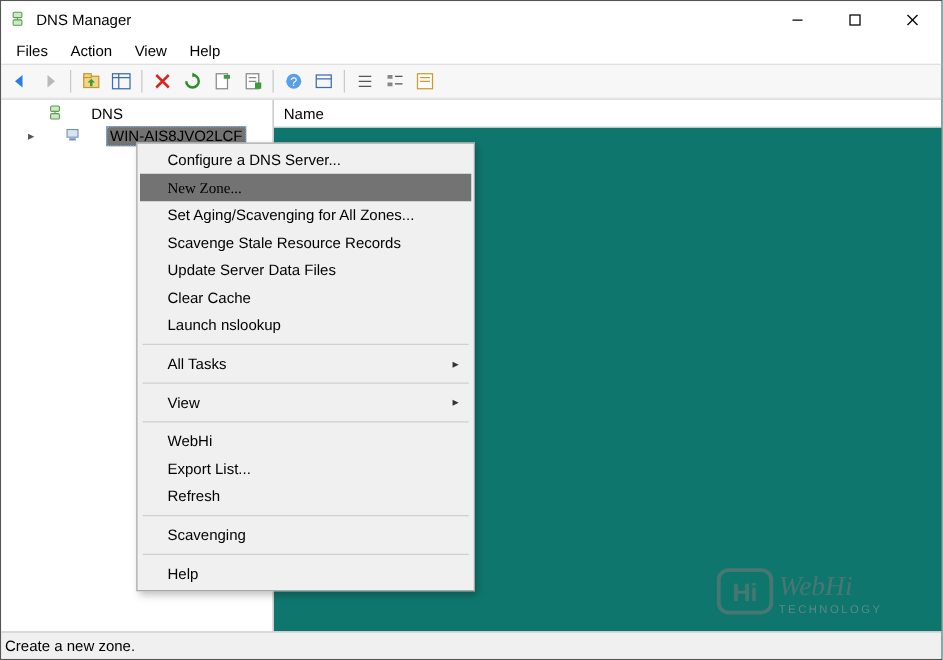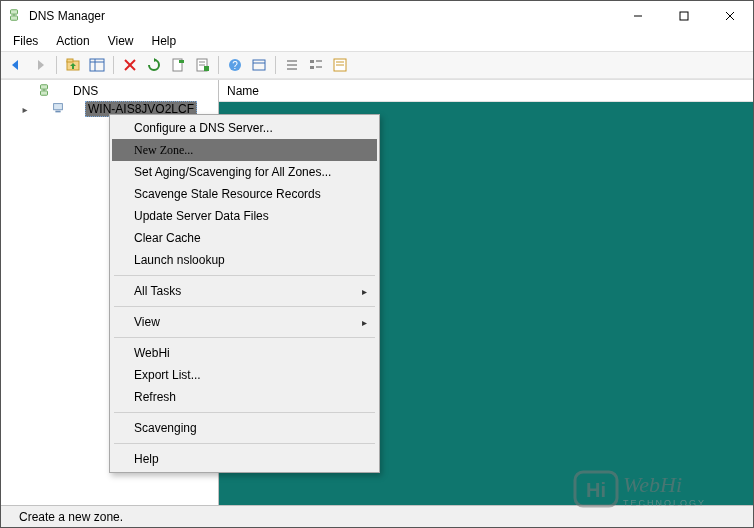--- a/index.html
+++ b/index.html
@@ -128,21 +128,21 @@
     padding-left: 8px;
     font-size: 12px;
     background: #fff;
   }
   .statusbar {
     height: 22px;
     border-top: 1px solid #c2c2c2;
     background: #f0f0f0;
     display: flex;
     align-items: center;
-    padding: 0 18px;
+    padding: 0 3px;
     font-size: 12px;
   }
   .context-menu {
     position: absolute;
     left: 108px;
     top: 113px;
     width: 271px;
     background: #f0f0f0;
     border: 1px solid #a8a8a8;
     box-shadow: 2px 3px 6px rgba(0,0,0,0.25);
@@ -168,21 +168,21 @@
     color: #333;
   }
   .cm-sep {
     height: 1px;
     background: #d0d0d0;
     margin: 4px 2px;
   }
   .watermark {
     position: absolute;
     right: 10px;
-    bottom: 10px;
+    bottom: 26px;
     opacity: 0.55;
     pointer-events: none;
   }
   
   .dns-icon {
     width: 14px; height: 14px;
   }
 </style>
 </head>
 <body>

